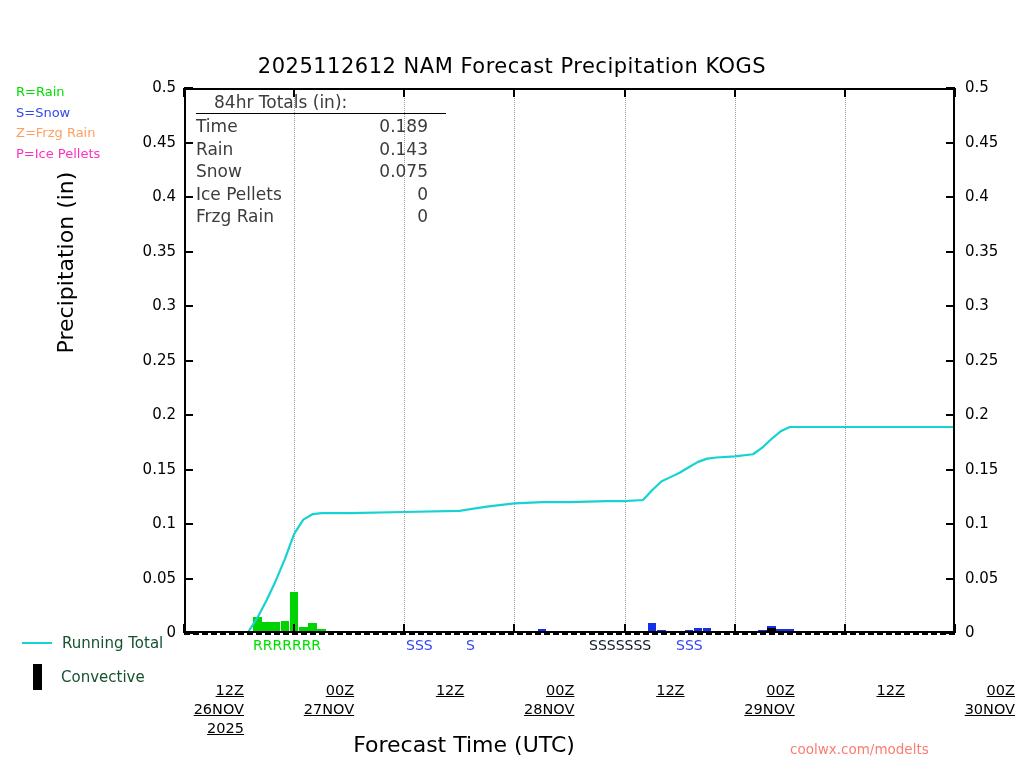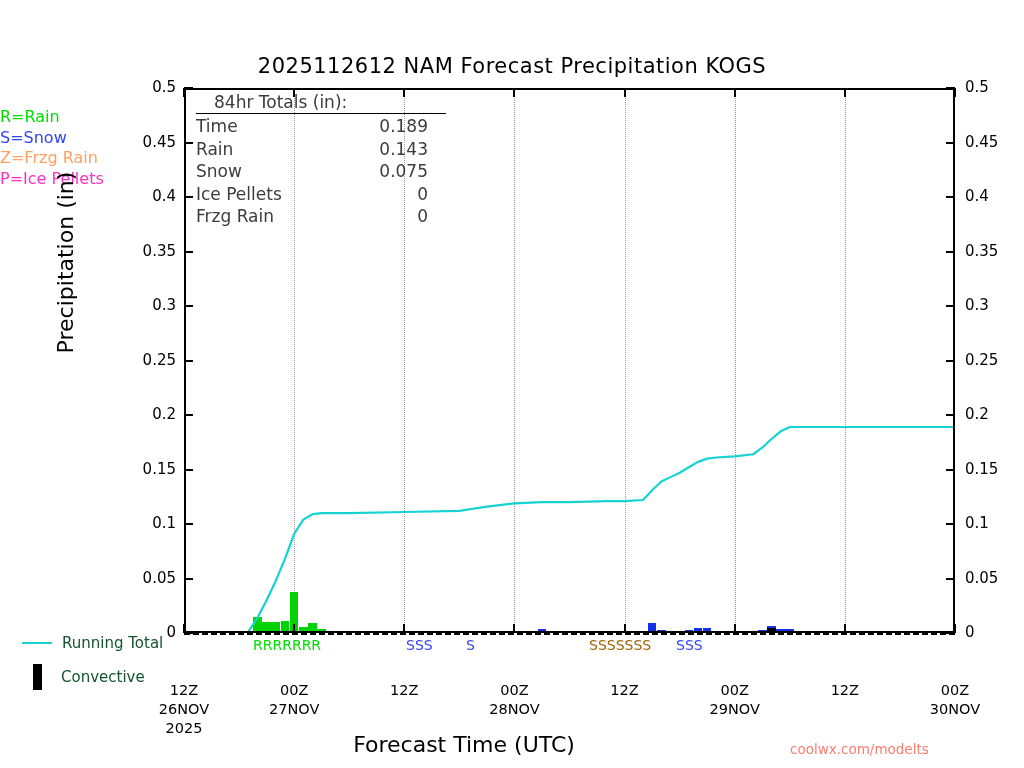--- a/index.html
+++ b/index.html
@@ -13,41 +13,41 @@
   .abs{position:absolute;}
 
   
   #chart-title{
     left:0;top:54px;width:1024px;text-align:center;
     font-size:21px;color:#000;letter-spacing:0.5px;
     font-family:"DejaVu Sans","Liberation Sans",sans-serif;
   }
 
   
-  #type-legend{left:0;top:82px;width:170px;font-size:16px;line-height:20.5px;margin-top:25px;}
+  #type-legend{left:16px;top:82px;width:170px;font-size:13px;line-height:20.5px;}
   #type-legend div{white-space:nowrap;}
 
   
   #plot-frame{
     left:184px;top:88px;width:771px;height:545px;
     border:2px solid #000;box-sizing:border-box;background:transparent;
   }
   #plot-area{left:184px;top:88px;width:771px;height:545px;}
 
   .vgrid{position:absolute;top:0;width:0;height:545px;
          border-left:1px dotted #9a9a9a;}
 
   
   .ytick{position:absolute;width:9px;height:0;border-top:2px solid #000;}
   .ylabel{position:absolute;font-size:15px;color:#000;white-space:nowrap;}
   .ylabel.left{text-align:right;}
   .ylabel.right{text-align:left;}
 
   .xtickmark{position:absolute;width:0;height:9px;border-left:2px solid #000;}
-  .xlab{position:absolute;font-size:14.5px;color:#000;text-align:center;white-space:nowrap;}
+  .xlab{position:absolute;font-size:14.5px;color:#000;text-align:right;white-space:nowrap;text-decoration:underline;}
 
   
   #y-axis-title{
     left:-135px;top:250px;width:400px;text-align:center;
     font-size:22px;color:#000;
     transform:rotate(-90deg);transform-origin:center center;
   }
 
   
   #totals-box{left:196px;top:92px;width:250px;font-size:17px;color:#3c3c3c;}
@@ -251,21 +251,21 @@
           <span>Frzg Rain</span>
           <span class="tval">0</span>
         </div>
       </div>
   </div>
 
   <div class="abs" id="ptype-layer" style="left:0;top:0;width:1024px;height:768px;">
       <div class="ptype" style="left: 253px; top: 637px; color: rgb(0, 224, 0);">RRRRRRR</div>
       <div class="ptype" style="left: 406px; top: 637px; color: rgb(50, 70, 240);">SSS</div>
       <div class="ptype" style="left: 466px; top: 637px; color: rgb(50, 70, 240);">S</div>
-      <div class="ptype" style="left: 589px; top: 637px; color: #a16207;">SSSSSSS</div>
+      <div class="ptype" style="left: 589px; top: 637px; color: #0f172a;">SSSSSSS</div>
       <div class="ptype" style="left: 676px; top: 637px; color: rgb(50, 70, 240);">SSS</div>
     </div>
 
   <div class="abs" id="bottom-legend">
       <div class="blrow">
         <span class="bl-line" style="border-top-color: rgb(22, 210, 210);"></span>
         <span>Running Total</span>
       </div>
       <div class="blrow">
         <span class="bl-swatch" style="background: rgb(0, 0, 0);"></span>

